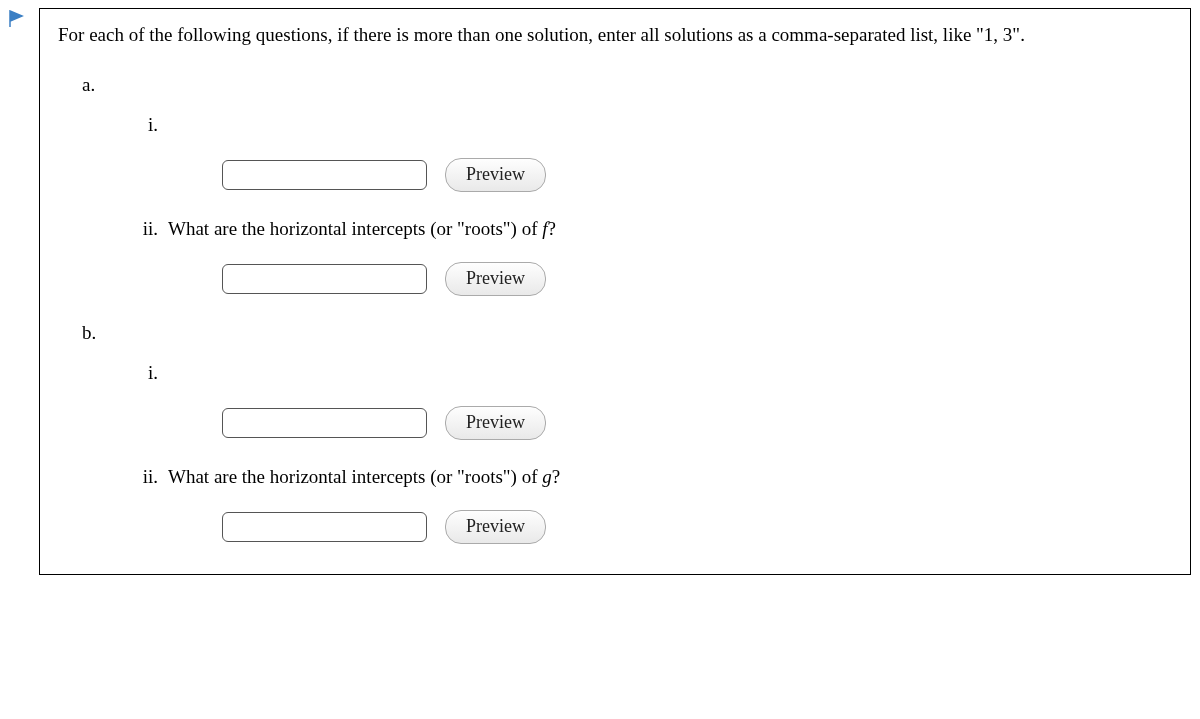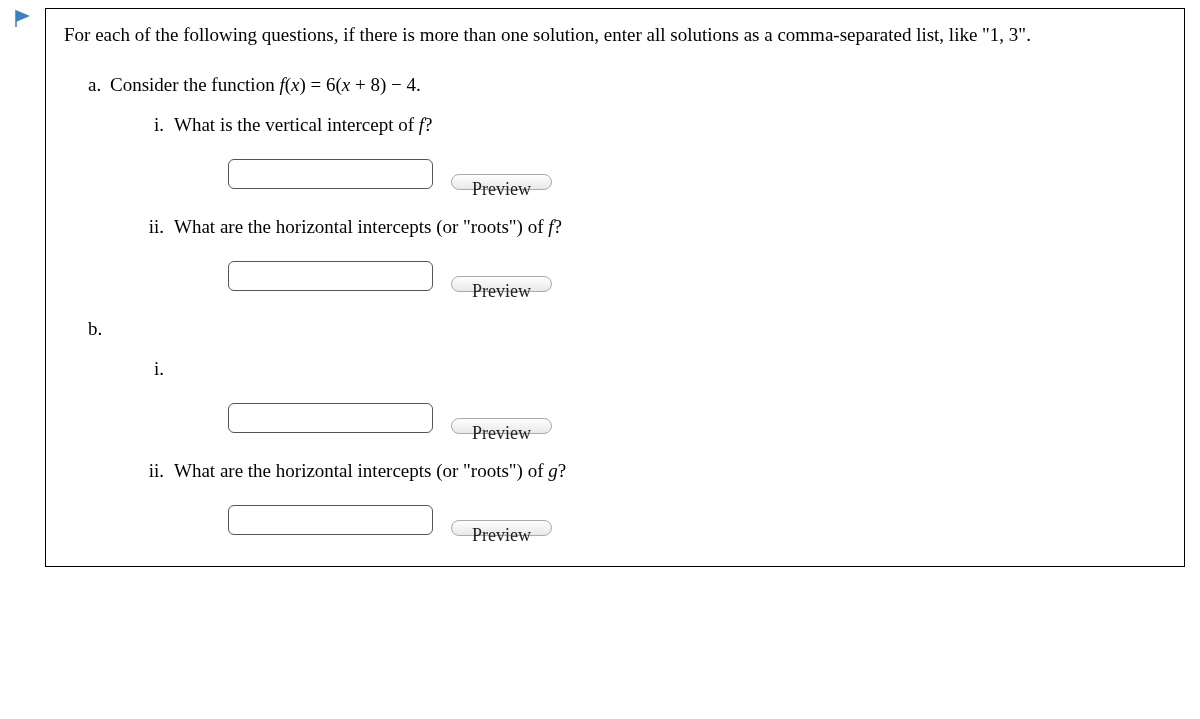--- a/index.html
+++ b/index.html
@@ -7,21 +7,21 @@
     margin: 0;
     padding: 0;
     font-family: Georgia, 'Times New Roman', serif;
     font-size: 19px;
     color: #000;
     background: #fff;
     width: 1200px;
   }
   .container {
     display: flex;
-    padding: 8px 15px;
+    padding: 8px 9px;
   }
   .flag-col {
     width: 30px;
     flex-shrink: 0;
     padding-top: 2px;
   }
   .content-col {
     flex: 1;
     border: 1px solid #000;
     padding: 12px 18px 22px 18px;
@@ -66,60 +66,53 @@
   }
   .ans-input {
     width: 205px;
     height: 30px;
     border: 1.5px solid #555;
     border-radius: 6px;
     padding: 2px 6px;
     font-size: 16px;
   }
   .preview-btn {
-    height: 16px;
+    height: 34px;
     padding: 4px 20px;
     border: 1px solid #aaa;
     border-radius: 16px;
     background: linear-gradient(#fefefe, #e9e9e9);
     font-family: Georgia, 'Times New Roman', serif;
     font-size: 18px;
     color: #222;
     cursor: pointer;
-    margin-top: 16px;
   }
   .math-i { font-style: italic; }
   .math-fn { font-style: italic; }
 </style>
 </head>
 <body>
 
 <div class="container">
   <div class="flag-col">
     <svg width="16" height="18" viewBox="0 0 16 18">
       <path d="M1 1 L1 17 M1 1 L13 6 L1 11 Z" fill="#3b7fc4" stroke="#3b7fc4" stroke-width="1.5"></path>
     </svg>
   </div>
   <div class="content-col">
     <div class="intro">For each of the following questions, if there is more than one solution, enter all solutions as a comma-separated list, like "1, 3".</div>
 
     <div class="part">
       <div class="part-row">
         <span class="part-label">a.</span>
-        <span>
-          <span>Consider the function </span><span class="math-fn">f</span>(<span class="math-i">x</span>) = 6(<span class="math-i">x</span> + 8) − 4.
-        </span>
       </div>
 
       <div class="subpart">
         <div class="sub-row">
           <span class="sub-label">i.</span>
-          <span>
-            <span>What is the vertical intercept of </span><span class="math-fn">f</span><span>?</span>
-          </span>
         </div>
         <div class="answer-row">
           <input class="ans-input" type="text" style="">
           <button class="preview-btn">Preview</button>
         </div>
       </div>
 
       <div class="subpart">
         <div class="sub-row">
           <span class="sub-label">ii.</span>

